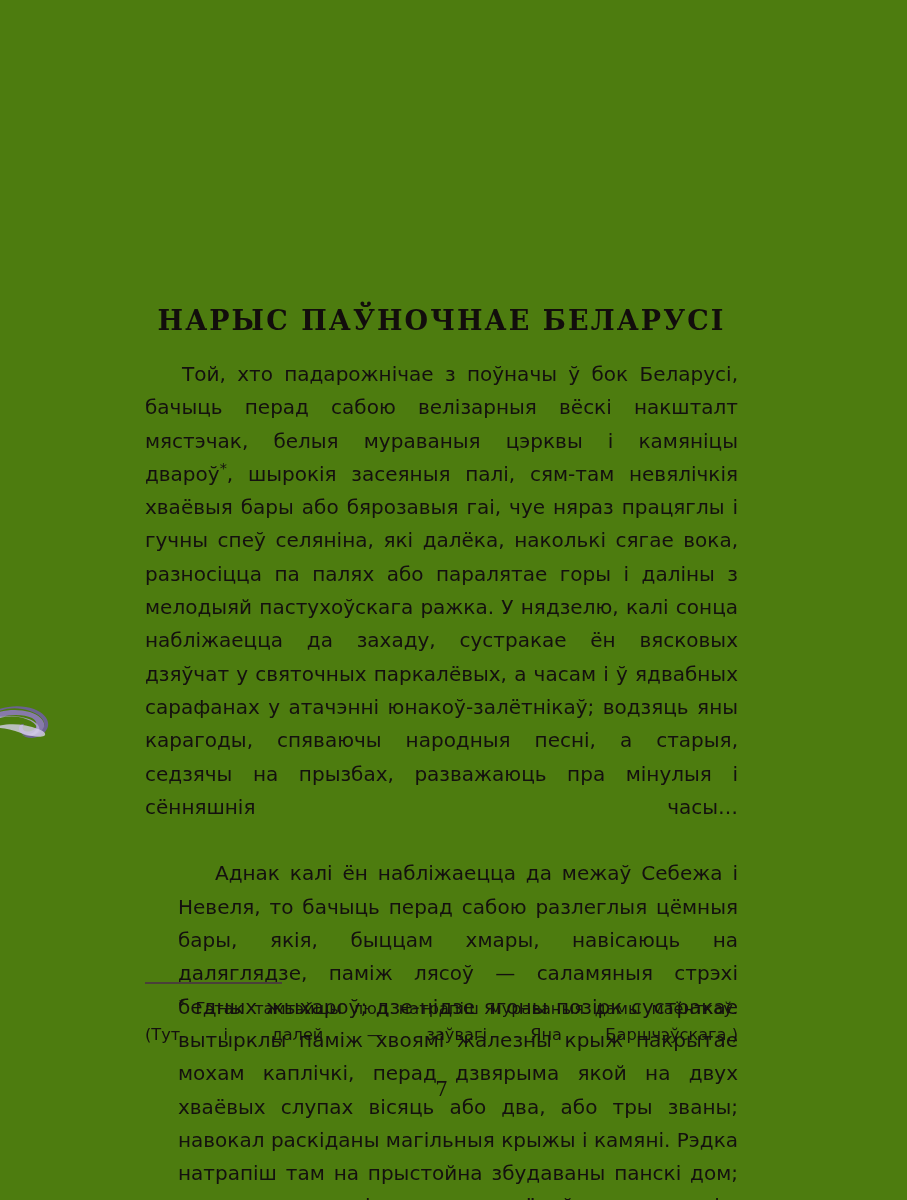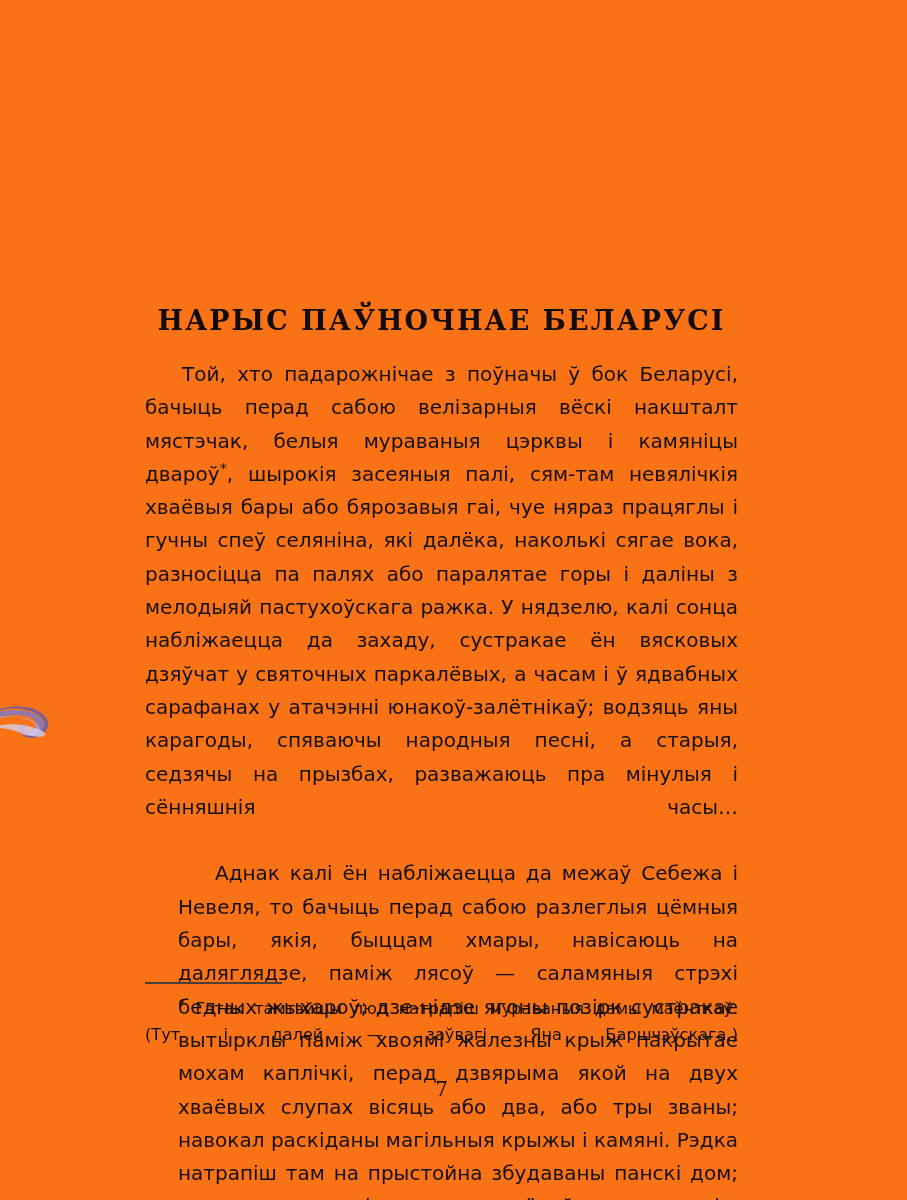--- a/index.html
+++ b/index.html
@@ -6,21 +6,21 @@
   html, body {
     margin: 0;
     padding: 0;
     background: #ffffff;
   }
 
   .page {
     position: relative;
     width: 907px;
     height: 1200px;
-    background: #f97316;
+    background: #4d7c0f;
     overflow: hidden;
     font-family: "DejaVu Sans", "Liberation Sans", sans-serif;
   }
 
   
   .flourish {
     position: absolute;
     left: -6px;
     top: 686px;
     width: 72px;

